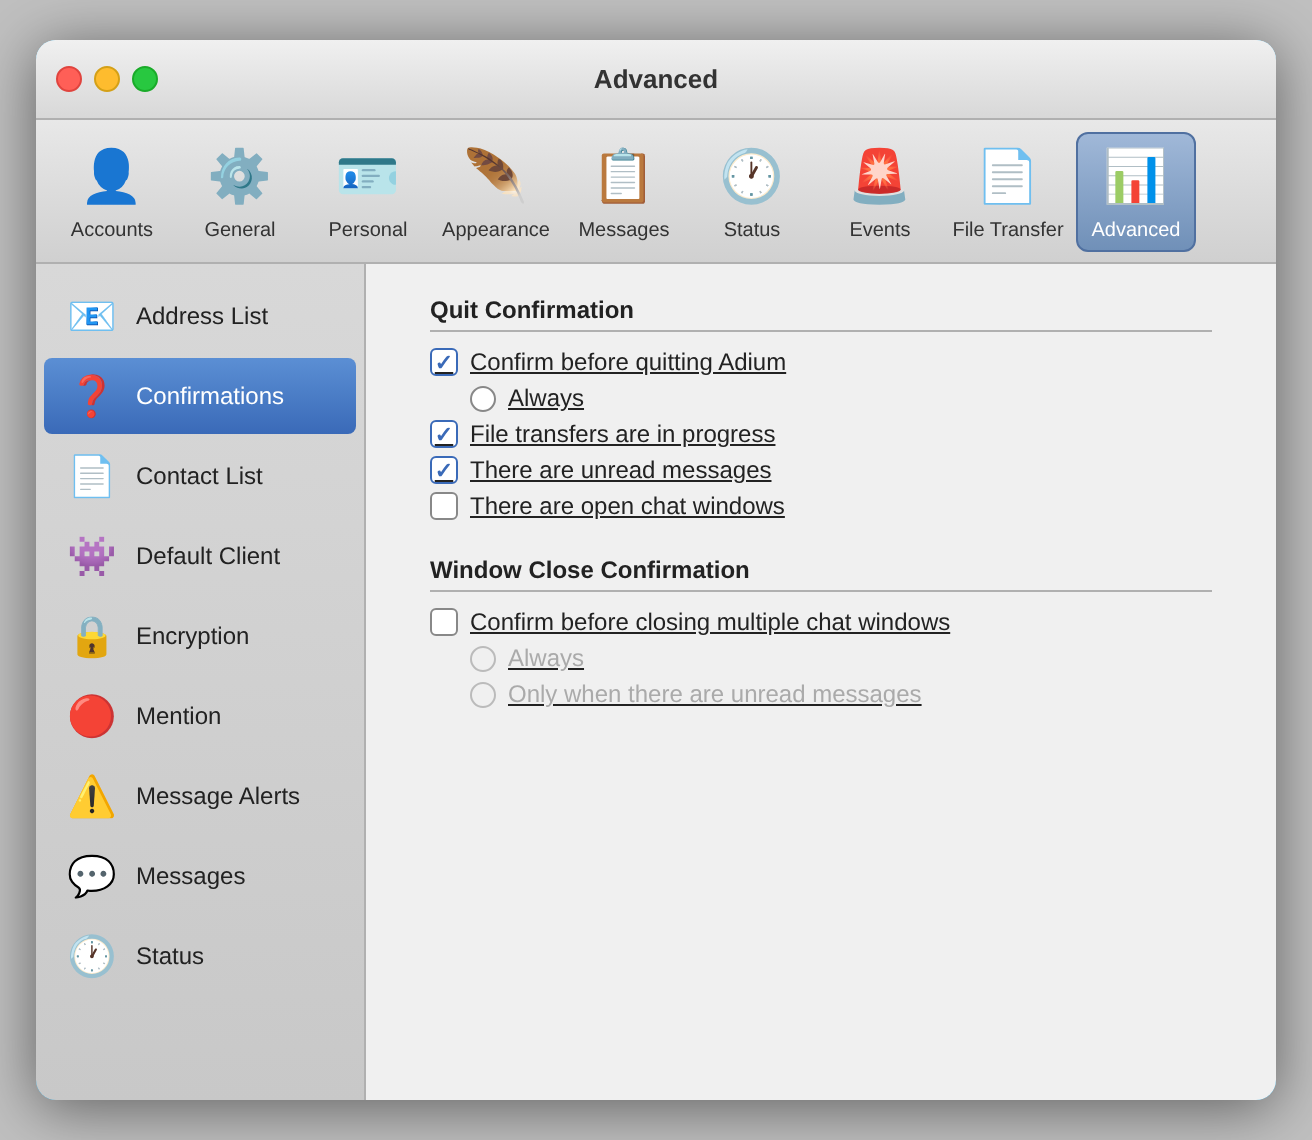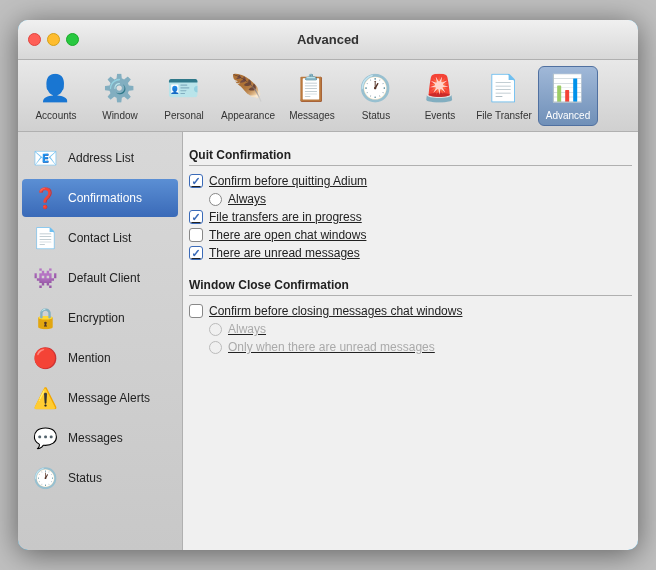--- a/index.html
+++ b/index.html
@@ -158,21 +158,21 @@
     }
 
     .sidebar-item.active .item-label {
       color: white;
     }
 
     
     .content-panel {
       flex: 1;
       background: #f0f0f0;
-      padding: 16px 6px;
+      padding: 16px 32px;
       overflow-y: auto;
     }
 
     .section-title {
       font-size: 12px;
       font-weight: bold;
       color: #222;
       margin-bottom: 8px;
       padding-bottom: 3px;
       border-bottom: 1px solid #b0b0b0;
@@ -288,21 +288,21 @@
     <span class="window-title">Advanced</span>
   </div>
 
   <div class="toolbar">
     <div class="toolbar-item">
       <div class="toolbar-icon">👤</div>
       <span class="toolbar-label">Accounts</span>
     </div>
     <div class="toolbar-item">
       <div class="toolbar-icon">⚙️</div>
-      <span class="toolbar-label">Window</span>
+      <span class="toolbar-label">General</span>
     </div>
     <div class="toolbar-item">
       <div class="toolbar-icon">🪪</div>
       <span class="toolbar-label">Personal</span>
     </div>
     <div class="toolbar-item">
       <div class="toolbar-icon">🪶</div>
       <span class="toolbar-label">Appearance</span>
     </div>
     <div class="toolbar-item">
@@ -382,36 +382,36 @@
         <span>Always</span>
       </div>
 
 
       <div class="option-row indent-2">
         <div class="checkbox-custom checked"></div>
         <span>File transfers are in progress</span>
       </div>
 
       <div class="option-row indent-2">
+        <div class="checkbox-custom checked"></div>
+        <span>There are unread messages</span>
+      </div>
+
+      <div class="option-row indent-2">
         <div class="checkbox-custom unchecked"></div>
         <span>There are open chat windows</span>
       </div>
 
-      <div class="option-row indent-2">
-        <div class="checkbox-custom checked"></div>
-        <span>There are unread messages</span>
-      </div>
-
       <div class="section-spacer"></div>
 
       <div class="section-title">Window Close Confirmation</div>
 
       <div class="option-row">
         <div class="checkbox-custom unchecked"></div>
-        <span>Confirm before closing messages chat windows</span>
+        <span>Confirm before closing multiple chat windows</span>
       </div>
 
       <div class="option-row indent-1">
         <div class="radio-custom disabled"></div>
         <span class="option-text disabled">Always</span>
       </div>
 
       <div class="option-row indent-1">
         <div class="radio-custom disabled"></div>
         <span class="option-text disabled">Only when there are unread messages</span>

